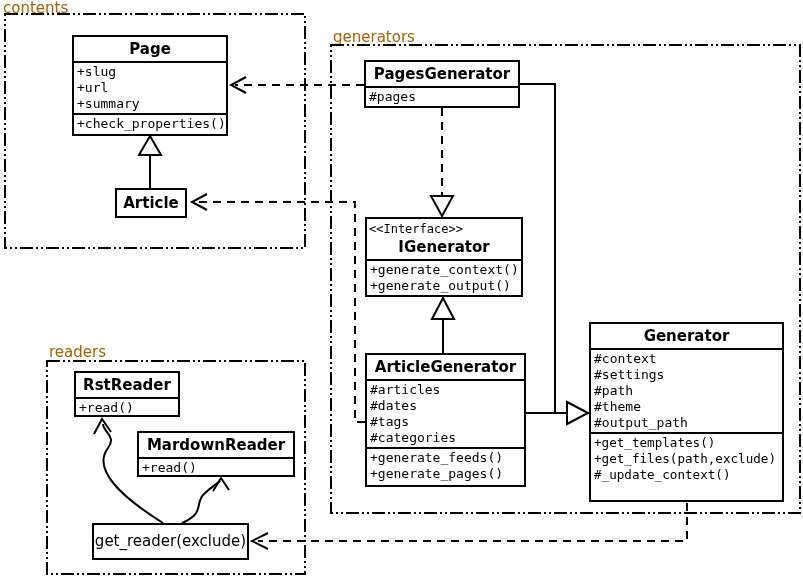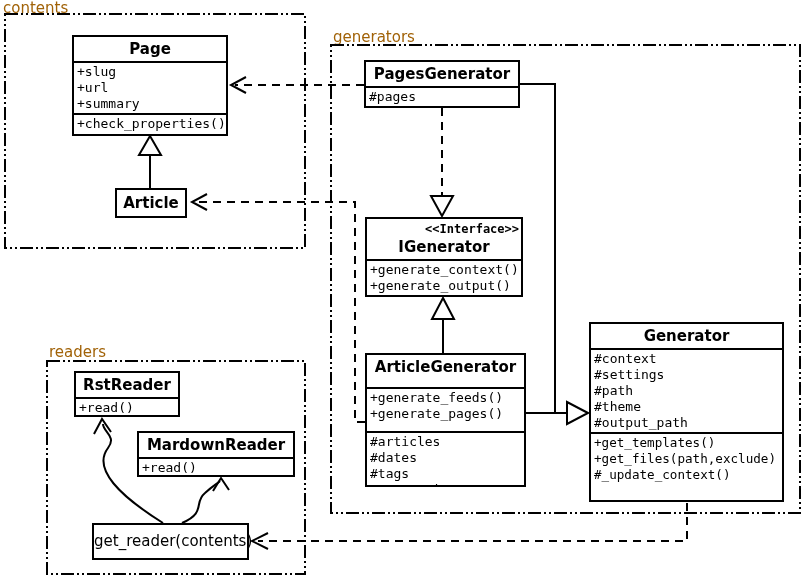--- a/index.html
+++ b/index.html
@@ -14,22 +14,22 @@
   }
   .uml-class{
     position:absolute;background:#fff;border:2px solid #000;box-sizing:border-box;
     display:flex;flex-direction:column;overflow:hidden;z-index:1;
   }
   .uml-title{
     flex:0 0 auto;font-weight:bold;font-size:15px;line-height:22px;
     text-align:center;padding:1px 2px;white-space:nowrap;
   }
   .uml-stereotype{
-    font-family:"DejaVu Sans Mono",monospace;font-weight:bold;
-    font-size:12px;line-height:14px;text-align:right;padding-top:2px;white-space:nowrap;
+    font-family:"DejaVu Sans Mono",monospace;font-weight:normal;
+    font-size:12px;line-height:14px;text-align:left;padding-top:2px;white-space:nowrap;
   }
   .uml-compartment{
     flex:0 0 auto;border-top:2px solid #000;padding:1px 3px;
   }
   .uml-row{
     font-family:"DejaVu Sans Mono",monospace;font-size:13px;line-height:16px;
     white-space:nowrap;
   }
   .uml-row.tight{font-size:12.6px;line-height:16px;}
   .uml-node{
@@ -77,31 +77,31 @@
   <div class="uml-title">
     <div class="uml-stereotype">&lt;&lt;Interface&gt;&gt;</div>
     <div>IGenerator</div>
   </div>
   <div class="uml-compartment">
     <div class="uml-row">+generate_context()</div>
     <div class="uml-row">+generate_output()</div>
   </div>
 </div>
 
-<div class="uml-class" style="left:365px;top:353px;width:161px;height:134px;gap:8px;">
+<div class="uml-class" style="left:365px;top:353px;width:161px;height:134px;">
   <div class="uml-title">ArticleGenerator</div>
-  <div class="uml-compartment">
-    <div class="uml-row">+generate_feeds()</div>
-    <div class="uml-row">+generate_pages()</div>
-  </div>
   <div class="uml-compartment">
     <div class="uml-row">#articles</div>
     <div class="uml-row">#dates</div>
     <div class="uml-row">#tags</div>
     <div class="uml-row">#categories</div>
+  </div>
+  <div class="uml-compartment">
+    <div class="uml-row">+generate_feeds()</div>
+    <div class="uml-row">+generate_pages()</div>
   </div>
 </div>
 
 <div class="uml-class" style="left:589px;top:322px;width:195px;height:180px;">
   <div class="uml-title">Generator</div>
   <div class="uml-compartment">
     <div class="uml-row">#context</div>
     <div class="uml-row">#settings</div>
     <div class="uml-row">#path</div>
     <div class="uml-row">#theme</div>
@@ -121,21 +121,21 @@
   </div>
 </div>
 
 <div class="uml-class" style="left:137px;top:431px;width:158px;height:46px;">
   <div class="uml-title">MardownReader</div>
   <div class="uml-compartment">
     <div class="uml-row">+read()</div>
   </div>
 </div>
 
-<div class="uml-node" style="left:92px;top:523px;width:157px;height:37px;">get_reader(contents)</div>
+<div class="uml-node" style="left:92px;top:523px;width:157px;height:37px;">get_reader(exclude)</div>
 
 <svg class="layer" style="z-index:2;" viewBox="0 0 803 579">
 
   <rect class="pkg-border" x="5" y="14" width="300" height="234"></rect>
   <rect class="pkg-border" x="331" y="45" width="469" height="468"></rect>
   <rect class="pkg-border" x="47" y="361" width="258" height="213"></rect>
 
   <g>
     <line class="stroke" x1="150" y1="188" x2="150" y2="154"></line>
     <polygon class="stroke tri" points="150,136 139,155 161,155"></polygon>

